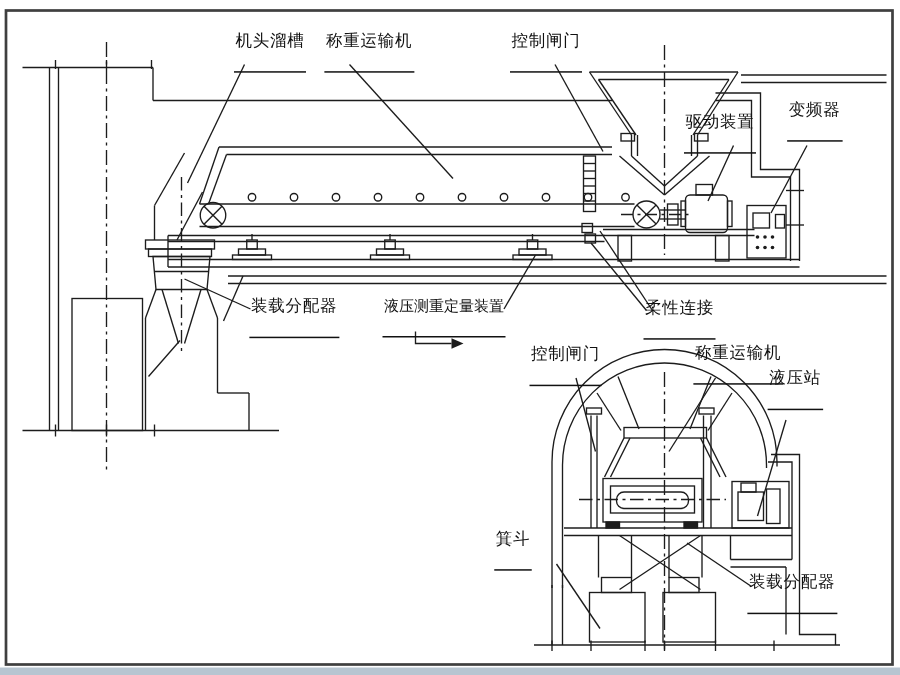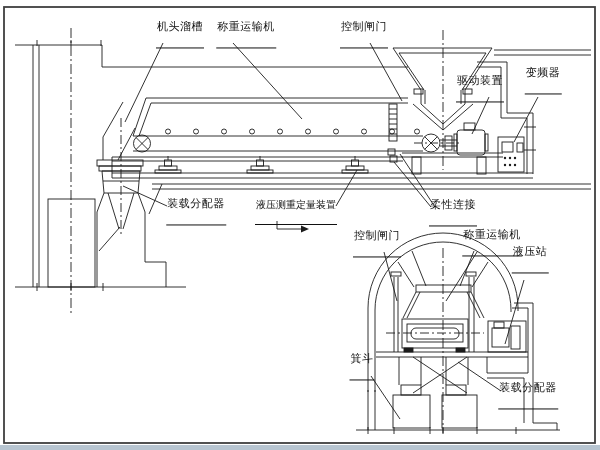--- a/index.html
+++ b/index.html
@@ -316,17 +316,17 @@
 <div class="lbl" style="left:246px;top:35px">称重运输机</div>
 <div class="lbl" style="left:364px;top:35px">控制闸门</div>
 <div class="lbl" style="left:480px;top:89px">驱动装置</div>
 <div class="lbl" style="left:543px;top:81px">变频器</div>
 <div class="lbl" style="left:196px;top:212px">装载分配器</div>
 <div class="lbl small" style="left:296px;top:212px">液压测重定量装置</div>
 <div class="lbl" style="left:453px;top:213px">柔性连接</div>
 <div class="lbl" style="left:377px;top:244px">控制闸门</div>
 <div class="lbl" style="left:492px;top:243px">称重运输机</div>
 <div class="lbl" style="left:530px;top:260px">液压站</div>
-<div class="lbl" style="left:362px;top:367px">箕斗</div>
+<div class="lbl" style="left:342px;top:367px">箕斗</div>
 <div class="lbl" style="left:528px;top:396px">装载分配器</div>
 
 <div class="band"></div>
 </div>
 
 </body></html>

